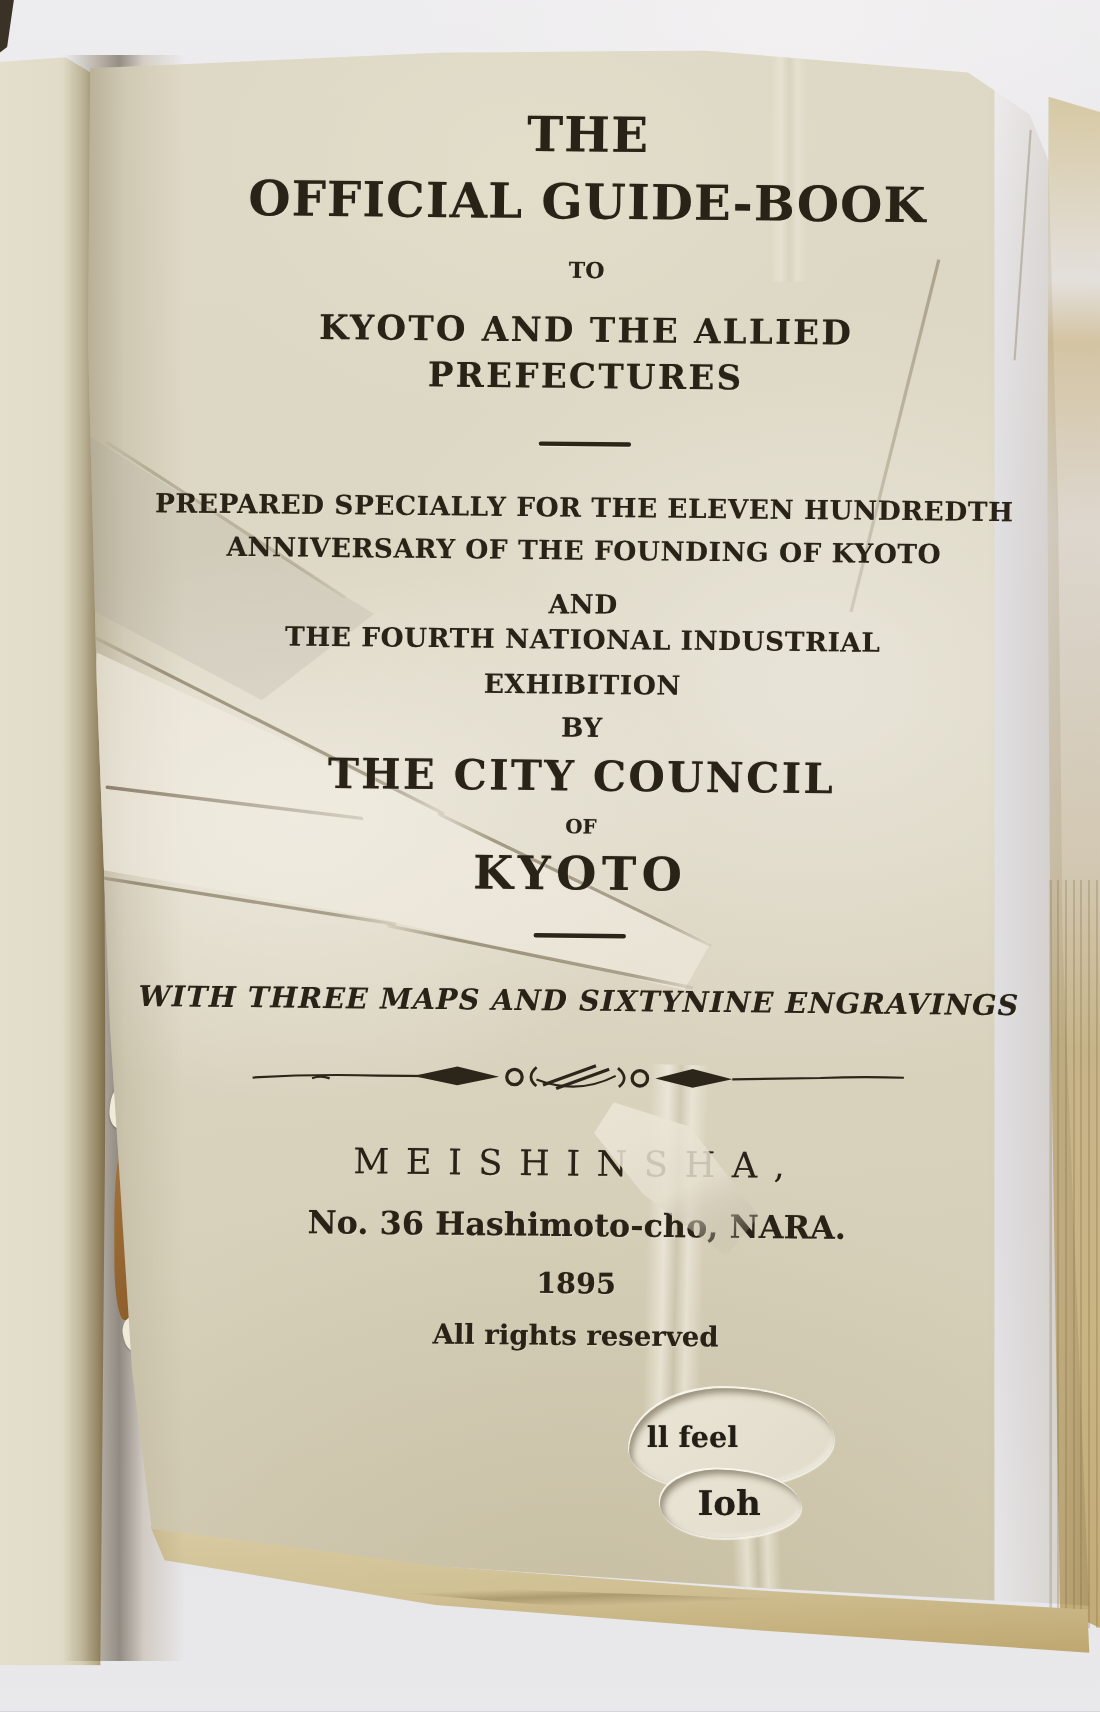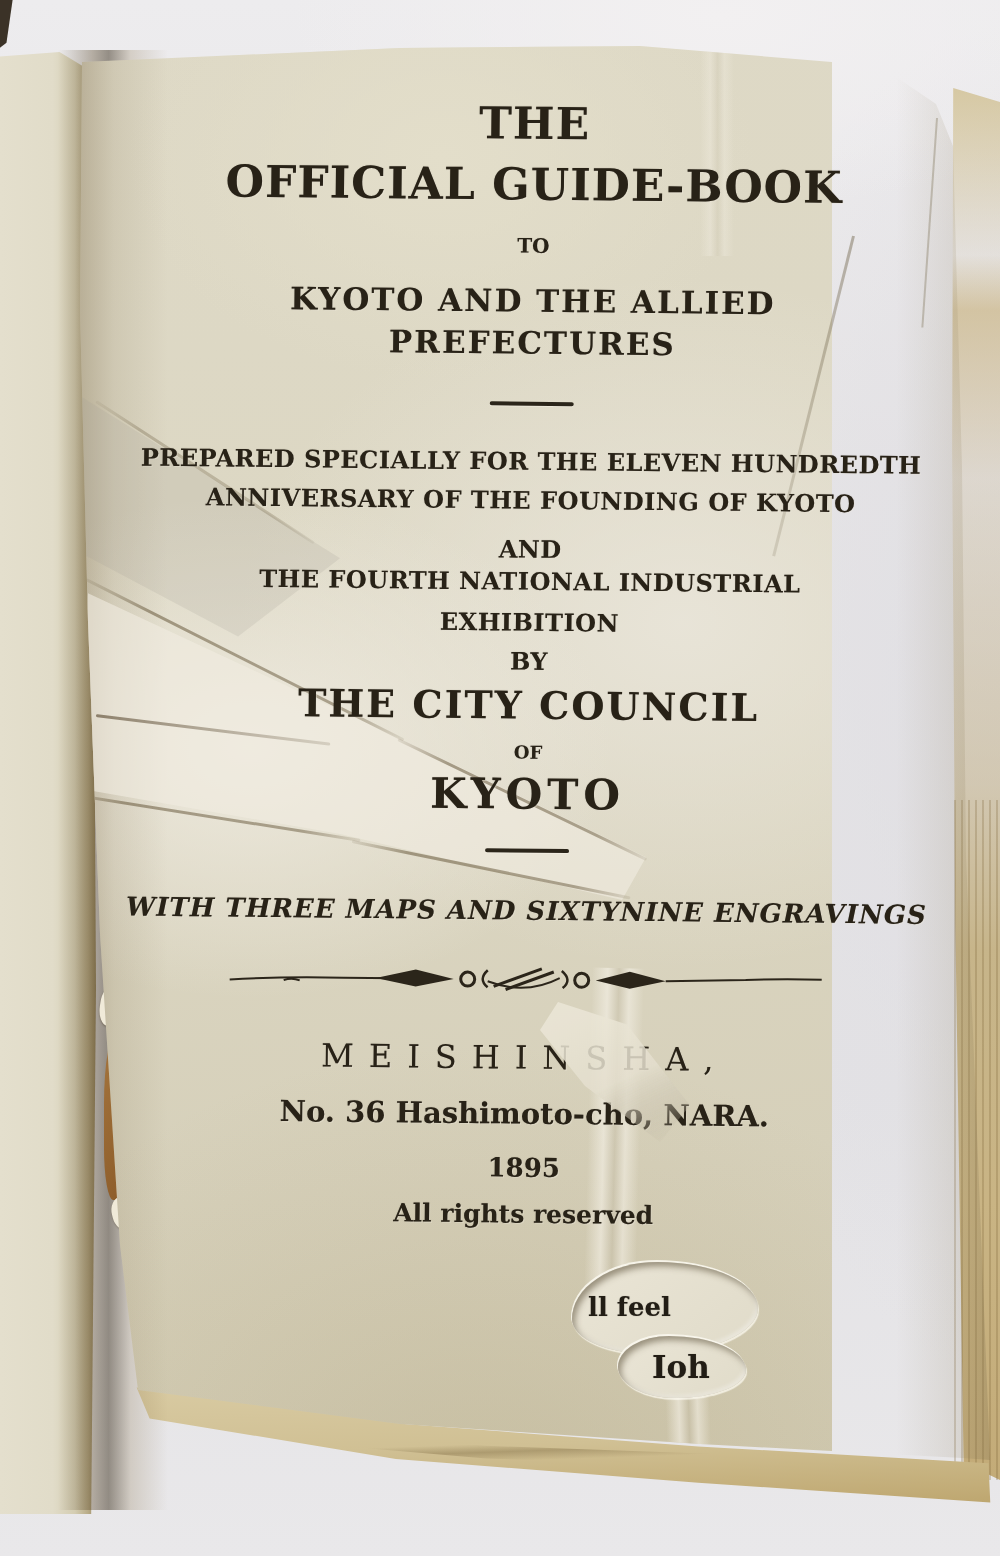--- a/index.html
+++ b/index.html
@@ -41,21 +41,21 @@
   .bp3{left:98px;top:642px;width:38px;height:64px;}
   .bp4{left:112px;top:892px;width:24px;height:118px;}
   .bp5{left:104px;top:1030px;width:30px;height:170px;border-radius:50% 50% 65% 35%;}
   .tuft{background:#f0ead9;border-radius:50% 40% 60% 50%;box-shadow:0 1px 2px rgba(60,45,20,.4);}
   .t1{left:92px;top:540px;width:26px;height:44px;transform:rotate(12deg);}
   .t2{left:96px;top:766px;width:30px;height:38px;transform:rotate(-10deg);}
   .t3{left:100px;top:986px;width:22px;height:40px;transform:rotate(8deg);}
   .t4{left:112px;top:1196px;width:26px;height:34px;transform:rotate(-14deg);}
 
   
-  .page{left:0;top:0;width:832px;height:1556px;
+  .page{left:0;top:0;width:904px;height:1556px;
     clip-path:polygon(82px 62px,400px 48px,640px 46px,880px 66px,936px 104px,953px 146px,
       962px 467px,966px 856px,990px 1460px,962px 1458px,700px 1444px,400px 1424px,138px 1390px,
       120px 1245px,100px 934px,88px 622px,80px 311px);
     background:
       radial-gradient(420px 300px at 53% 10%, #e3deca, rgba(227,222,202,0) 75%),
       radial-gradient(520px 360px at 30% 48%, rgba(238,234,223,.95), rgba(238,234,223,0) 70%),
       radial-gradient(620px 480px at 82% 40%, rgba(234,230,219,.85), rgba(234,230,219,0) 72%),
       radial-gradient(760px 620px at 58% 97%, rgba(168,154,114,.28), rgba(168,154,114,0) 75%),
       linear-gradient(175deg,#ded9c6 0%,#dcd7c3 45%,#d6d0ba 75%,#d1cab1 100%);}
   .page-gutter-shade{left:78px;top:40px;width:90px;height:1516px;
@@ -109,21 +109,21 @@
   .rights{font-size:25px;font-weight:600;}
   .rule{left:50%;width:84px;height:4px;margin-left:-42px;background:#2b251a;border-radius:2px;
     box-shadow:0 1px 0 rgba(250,246,235,.5);}
   .ornament{left:50%;margin-left:-300px;top:958px;width:600px;height:46px;}
 
   
   .hole{background:linear-gradient(140deg,#eae5d6,#e0dbc9);overflow:hidden;color:#221d15;
     box-shadow:inset 3px 4px 6px rgba(74,62,38,.5), inset -2px -2px 4px rgba(255,255,255,.45),
       -1px -2px 0 rgba(250,247,238,.9), 1px 2px 1px rgba(250,247,238,.8);}
   .hole1{left:572px;top:1262px;width:186px;height:92px;border-radius:46% 54% 58% 42% / 62% 50% 50% 38%;}
-  .hole2{left:618px;top:1336px;width:128px;height:62px;border-radius:40% 60% 55% 45% / 50% 55% 45% 50%;}
+  .hole2{left:600px;top:1336px;width:128px;height:62px;border-radius:40% 60% 55% 45% / 50% 55% 45% 50%;}
   .frag{white-space:nowrap;line-height:1;text-shadow:0 0 1px rgba(30,25,15,.4);}
   .frag1{left:16px;top:32px;font-size:26px;font-weight:600;}
   .frag2{left:34px;top:16px;font-size:31px;font-weight:bold;}
 </style>
 </head>
 <body>
 
 <div class="scene">
 
   <div class="stack-right"></div>

